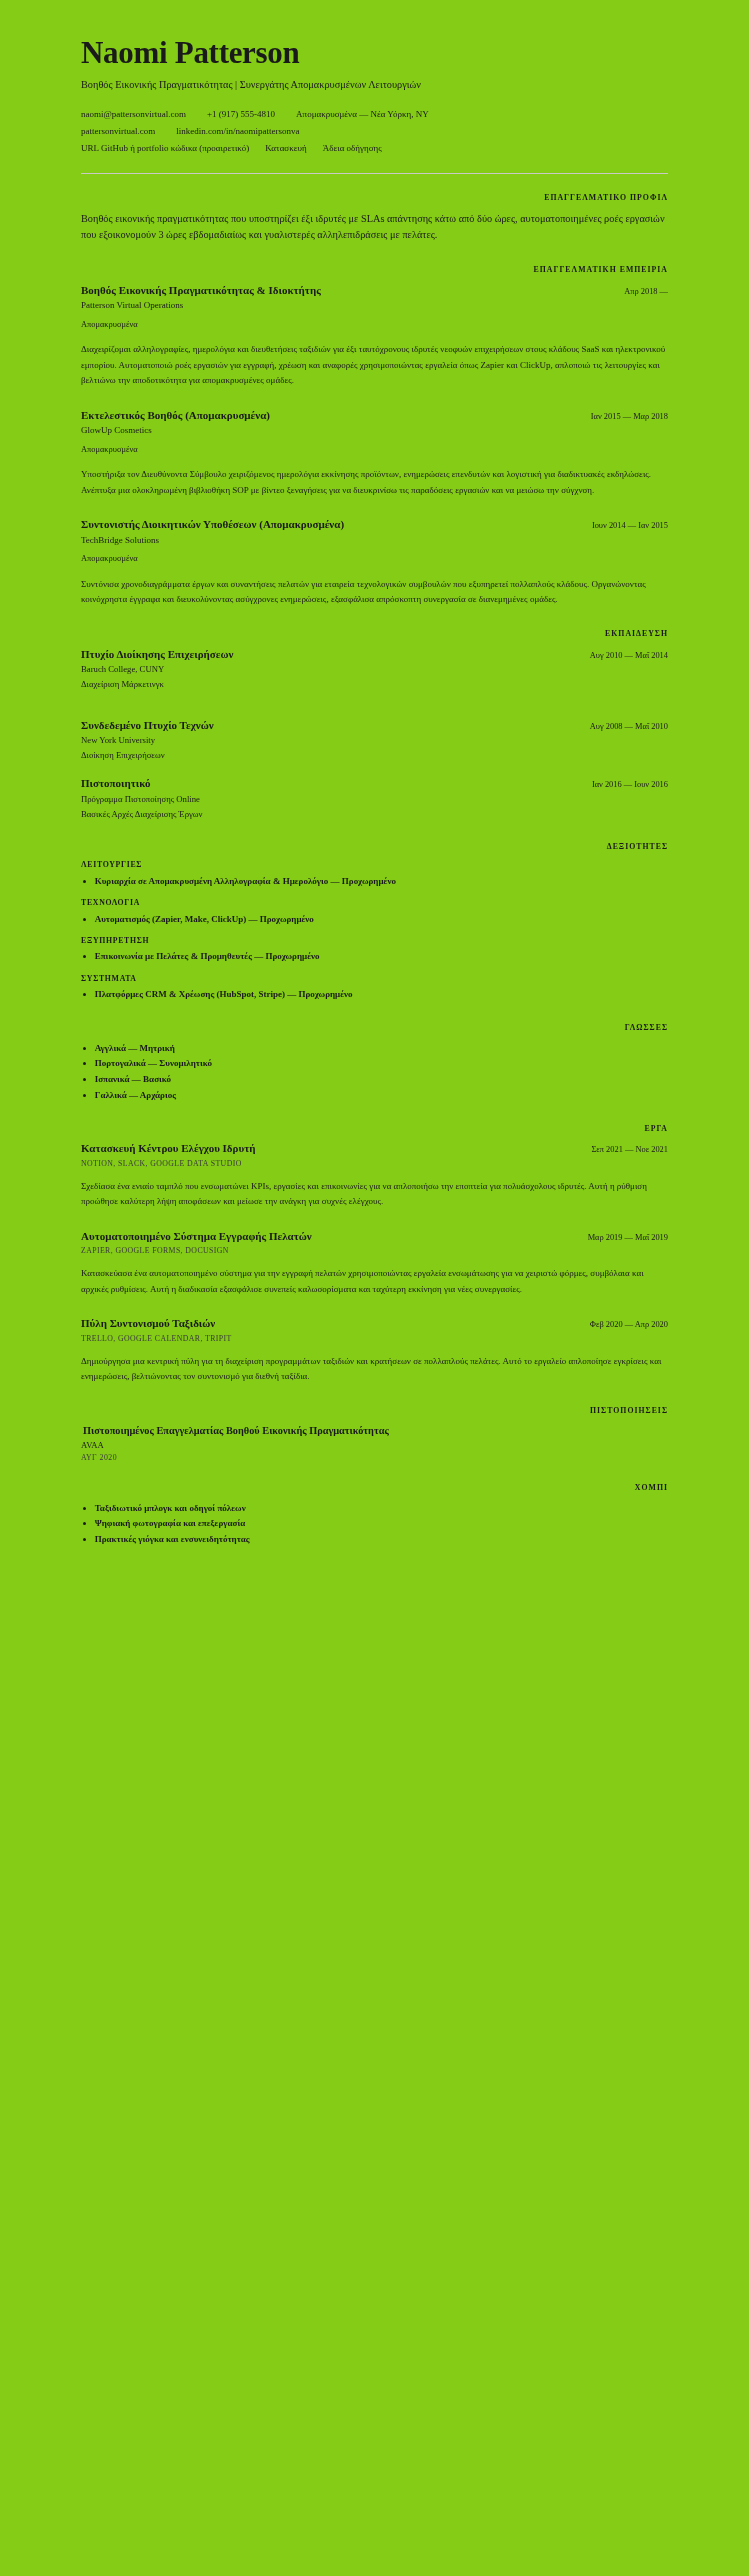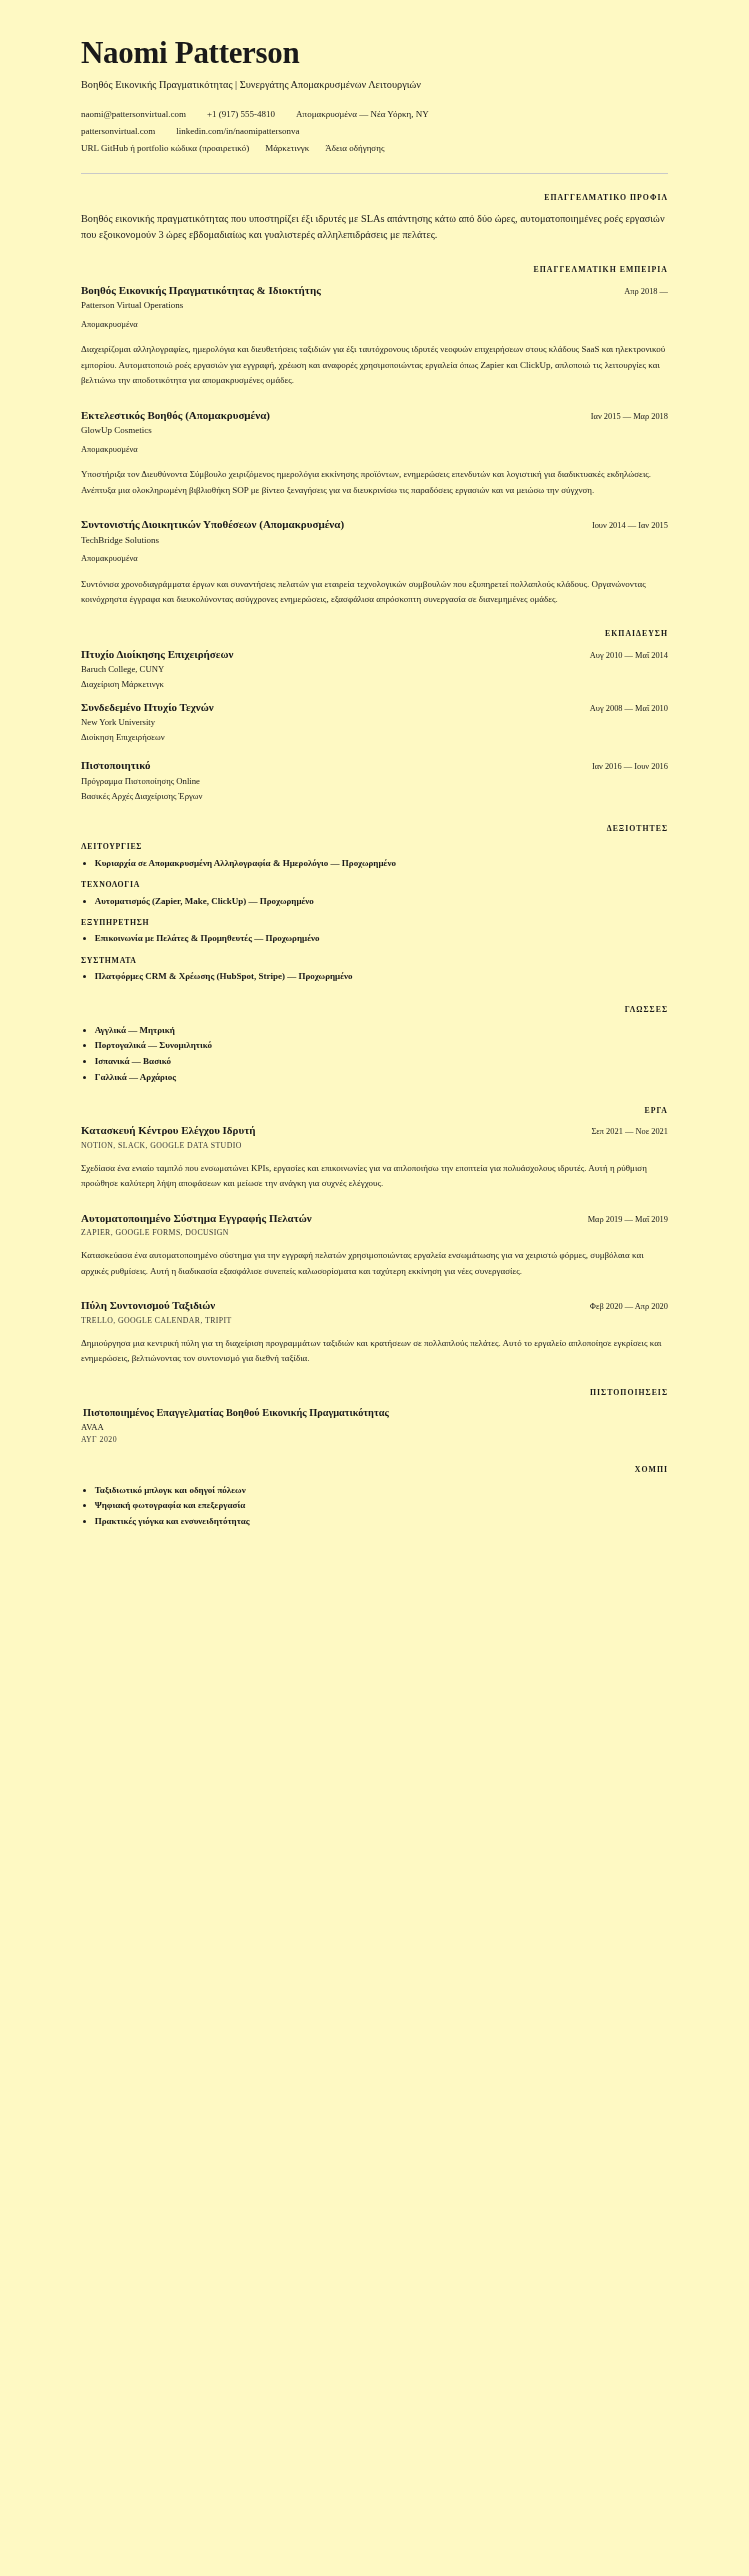--- a/index.html
+++ b/index.html
@@ -11,21 +11,21 @@
     width: 749px;
     min-height: 2576px;
     font-family: "Liberation Serif", serif;
     color: #1a1a1a;
   }
   .page {
     width: 749px;
     min-height: 2576px;
     box-sizing: border-box;
     padding: 37px 81px 37px 81px;
-    background: #fef9c3;
+    background: #84cc16;
   }
   
   .name {
     font-size: 31px;
     font-weight: bold;
     letter-spacing: -0.3px;
     line-height: 1.05;
     margin: 0 0 8.7px 0;
     font-family: "Liberation Serif", serif;
   }
@@ -179,21 +179,21 @@
     <h1 class="name">Naomi Patterson</h1>
     <p class="headline">Βοηθός Εικονικής Πραγματικότητας | Συνεργάτης Απομακρυσμένων Λειτουργιών</p>
 
     <div class="contact-line">
       <span>naomi@pattersonvirtual.com</span><span class="gap"></span><span>+1 (917) 555-4810</span><span class="gap"></span><span>Απομακρυσμένα — Νέα Υόρκη, NY</span>
     </div>
     <div class="contact-line">
       <span>pattersonvirtual.com</span><span class="gap"></span><span>linkedin.com/in/naomipattersonva</span>
     </div>
     <div class="contact-line">
-      <span>URL GitHub ή portfolio κώδικα (προαιρετικό)</span><span class="gap-sm"></span><span>Μάρκετινγκ</span><span class="gap-sm"></span><span>Άδεια οδήγησης</span>
+      <span>URL GitHub ή portfolio κώδικα (προαιρετικό)</span><span class="gap-sm"></span><span>Κατασκευή</span><span class="gap-sm"></span><span>Άδεια οδήγησης</span>
     </div>
 
     <hr class="rule">
   </header>
 
   <section class="section">
     <h2 class="section-title">ΕΠΑΓΓΕΛΜΑΤΙΚΟ ΠΡΟΦΙΛ</h2>
     <p class="summary-text">Βοηθός εικονικής πραγματικότητας που υποστηρίζει έξι ιδρυτές με SLAs απάντησης κάτω από δύο ώρες, αυτοματοποιημένες ροές εργασιών που εξοικονομούν 3 ώρες εβδομαδιαίως και γυαλιστερές αλληλεπιδράσεις με πελάτες.</p>
   </section>
 
@@ -227,21 +227,21 @@
       </div>
       <p class="entry-org">TechBridge Solutions</p>
       <p class="entry-loc">Απομακρυσμένα</p>
       <p class="entry-body">Συντόνισα χρονοδιαγράμματα έργων και συναντήσεις πελατών για εταιρεία τεχνολογικών συμβουλών που εξυπηρετεί πολλαπλούς κλάδους. Οργανώνοντας κοινόχρηστα έγγραφα και διευκολύνοντας ασύγχρονες ενημερώσεις, εξασφάλισα απρόσκοπτη συνεργασία σε διανεμημένες ομάδες.</p>
     </div>
   </section>
 
   <section class="section">
     <h2 class="section-title">ΕΚΠΑΙΔΕΥΣΗ</h2>
 
-    <div class="entry" style="margin-bottom:8px;">
+    <div class="entry" style="margin-bottom:26px;">
       <div class="entry-head">
         <h3 class="entry-title">Πτυχίο Διοίκησης Επιχειρήσεων</h3>
         <span class="entry-dates">Αυγ 2010 — Μαΐ 2014</span>
       </div>
       <p class="entry-sub">Baruch College, CUNY</p>
       <p class="entry-sub">Διαχείριση Μάρκετινγκ</p>
     </div>
 
     <div class="entry" style="margin-bottom:13.7px;">
       <div class="entry-head">

